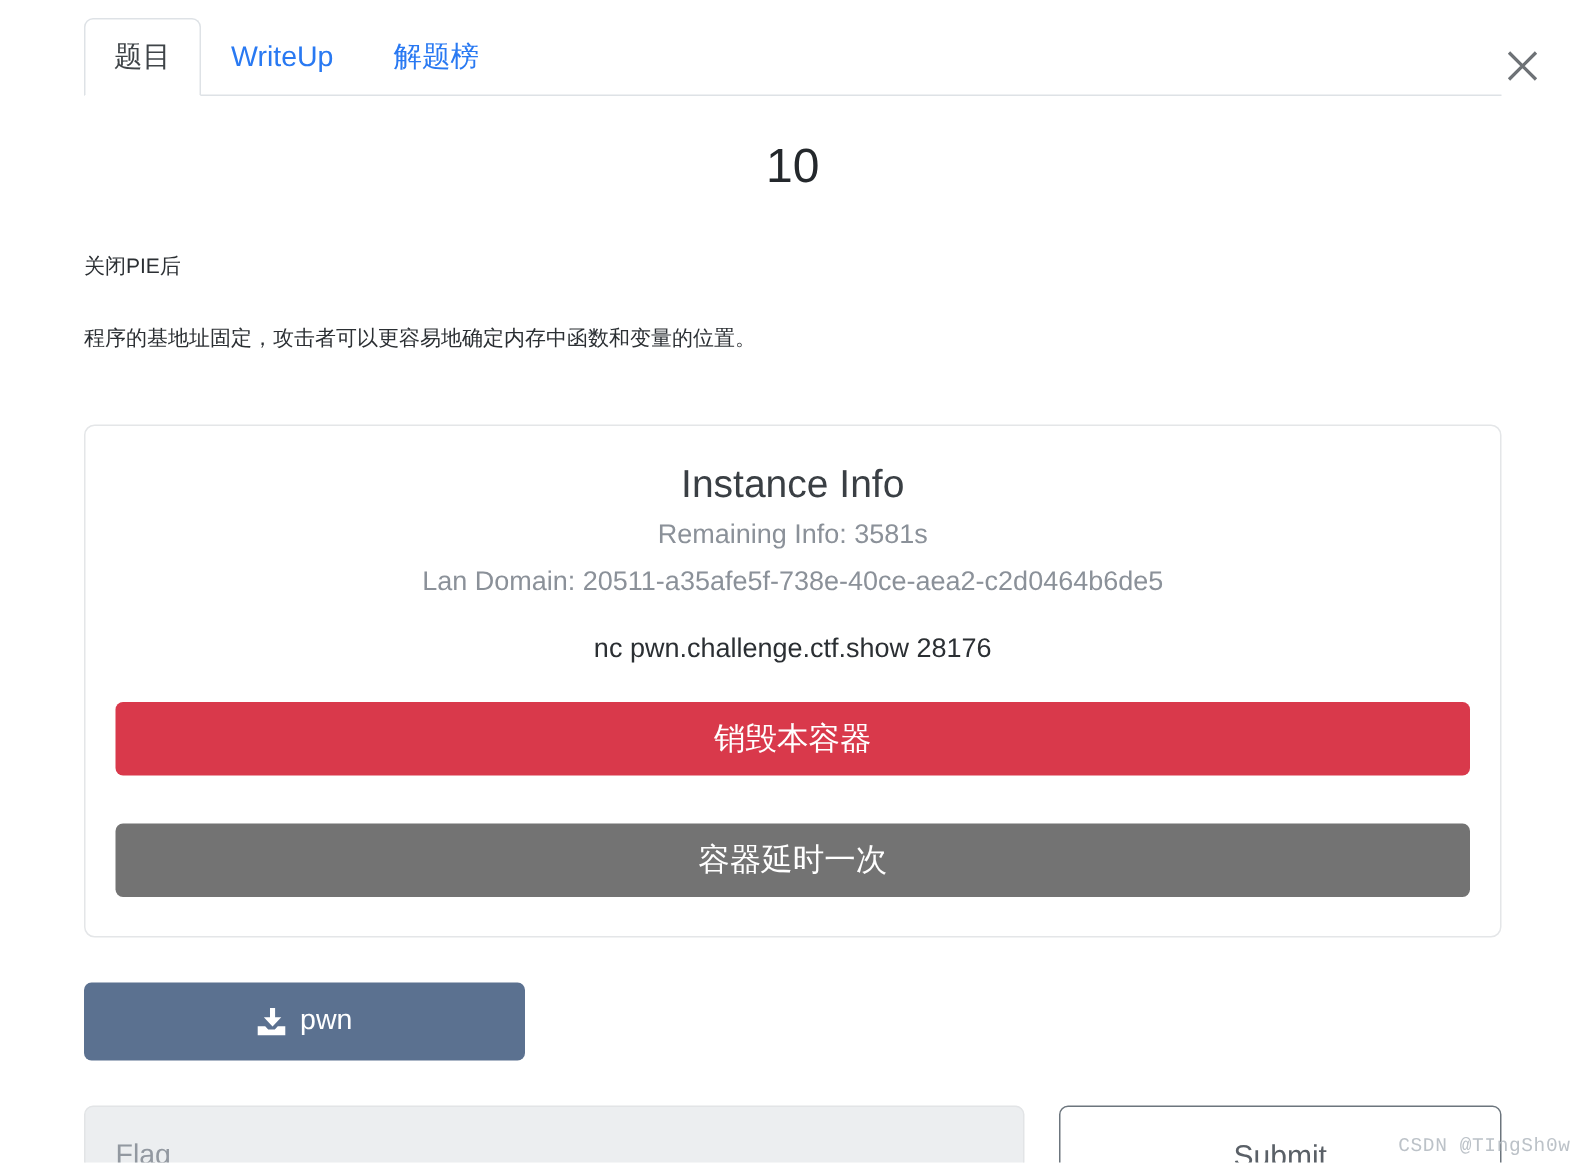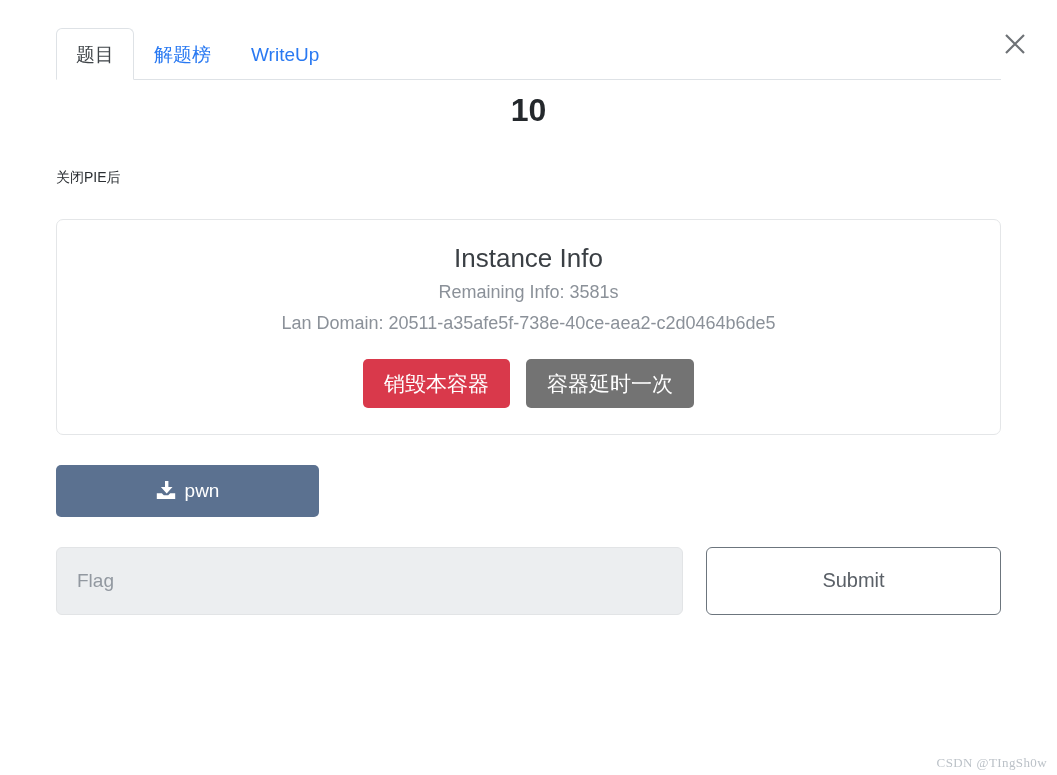--- a/index.html
+++ b/index.html
@@ -39,21 +39,21 @@
     display: flex;
     align-items: center;
     justify-content: center;
     z-index: 20;
   }
   .close-btn svg { display: block; }
 
   
   .tabs-wrap {
     position: absolute;
-    top: 22px;
+    top: 6px;
     left: 56px;
     right: 56px;
     height: 58px;
   }
   .tabs {
     display: flex;
     align-items: flex-end;
     height: 58px;
     border-bottom: 1px solid #dee2e6;
     list-style: none;
@@ -94,38 +94,38 @@
     font-size: 42px;
     font-weight: 400;
     letter-spacing: 0.5px;
     color: #24282c;
     margin: 20px 0 0 0;
     line-height: 1.15;
   }
   .challenge-score {
     text-align: center;
     font-size: 32px;
-    font-weight: 700;
+    font-weight: 400;
     color: #24282c;
     margin: 8px 0 0 0;
     line-height: 1.15;
   }
 
   .desc {
     margin: 0;
     font-size: 14px;
     line-height: 1.5;
     color: #2b2f33;
   }
   .desc.first { margin-top: 38px; }
   .desc.second { margin-top: 27px; }
 
   
   .instance-card {
-    margin-top: 31px;
+    margin-top: 47px;
     border: 1px solid #e4e6e8;
     border-radius: 7px;
     background: #ffffff;
     padding: 22px 20px 26px 20px;
     text-align: center;
   }
   .instance-heading {
     font-size: 26px;
     font-weight: 400;
     color: #3a3f44;
@@ -140,22 +140,23 @@
   }
   .instance-nc {
     font-size: 18px;
     color: #2b2f33;
     margin: 22px 0 0 0;
     line-height: 1.3;
   }
   .instance-actions {
     margin-top: 24px;
     display: flex;
-    justify-content: center;
-    gap: 16px;
+    justify-content: flex-end;
+    gap: 32px;
+    flex-direction: column;
   }
   .btn {
     font-family: "Liberation Sans", "DejaVu Sans", sans-serif;
     font-size: 21px;
     line-height: 1;
     border: none;
     border-radius: 5px;
     padding: 14px 21px;
     cursor: pointer;
     color: #ffffff;
@@ -164,21 +165,21 @@
   .btn-destroy { background: #d9394b; }
   .btn-extend  { background: #737373; }
 
   
   .download-btn {
     margin-top: 30px;
     display: flex;
     align-items: center;
     justify-content: center;
     gap: 9px;
-    width: 263px;
+    width: 294px;
     height: 52px;
     background: #5b7190;
     color: #ffffff;
     border: none;
     border-radius: 5px;
     font-size: 19px;
     font-family: "Liberation Sans", "DejaVu Sans", sans-serif;
     cursor: pointer;
     padding: 0;
   }
@@ -218,53 +219,55 @@
   }
 
   
   .watermark {
     position: absolute;
     right: 10px;
     bottom: 4px;
     font-size: 13px;
     color: #bcc2c8;
     letter-spacing: 0.4px;
-    font-family: Liberation Serif, serif;
+    font-family: Liberation Mono, monospace;
     user-select: none;
   }
 </style>
 </head>
 <body>
 
 <div class="modal">
 
   <button class="close-btn" aria-label="close">
     <svg width="24" height="24" viewBox="0 0 24 24">
       <path d="M3 3 L21 21 M21 3 L3 21" stroke="#6e7276" stroke-width="2.2" fill="none" stroke-linecap="butt"></path>
     </svg>
   </button>
 
   <div class="tabs-wrap">
     <ul class="tabs">
       <li class="tab active">题目</li>
+      <li class="tab">WriteUp</li>
       <li class="tab">解题榜</li>
-      <li class="tab">WriteUp</li>
     </ul>
   </div>
 
   <div class="content">
 
     <div class="challenge-score">10</div>
 
     <p class="desc first">关闭PIE后</p>
+    <p class="desc second">程序的基地址固定，攻击者可以更容易地确定内存中函数和变量的位置。</p>
 
     <div class="instance-card">
       <div class="instance-heading">Instance Info</div>
       <div class="instance-line">Remaining Info: 3581s</div>
       <div class="instance-line">Lan Domain: 20511-a35afe5f-738e-40ce-aea2-c2d0464b6de5</div>
+      <div class="instance-nc">nc pwn.challenge.ctf.show 28176</div>
       <div class="instance-actions">
         <button class="btn btn-destroy">销毁本容器</button>
         <button class="btn btn-extend">容器延时一次</button>
       </div>
     </div>
 
     <button class="download-btn">
       <span>
         <svg width="20" height="19" viewBox="0 0 20 19">
           <path d="M9 0 h3.4 v6.1 h4.1 L10.7 12.4 L4.9 6.1 h4.1 Z" fill="#ffffff"></path>

